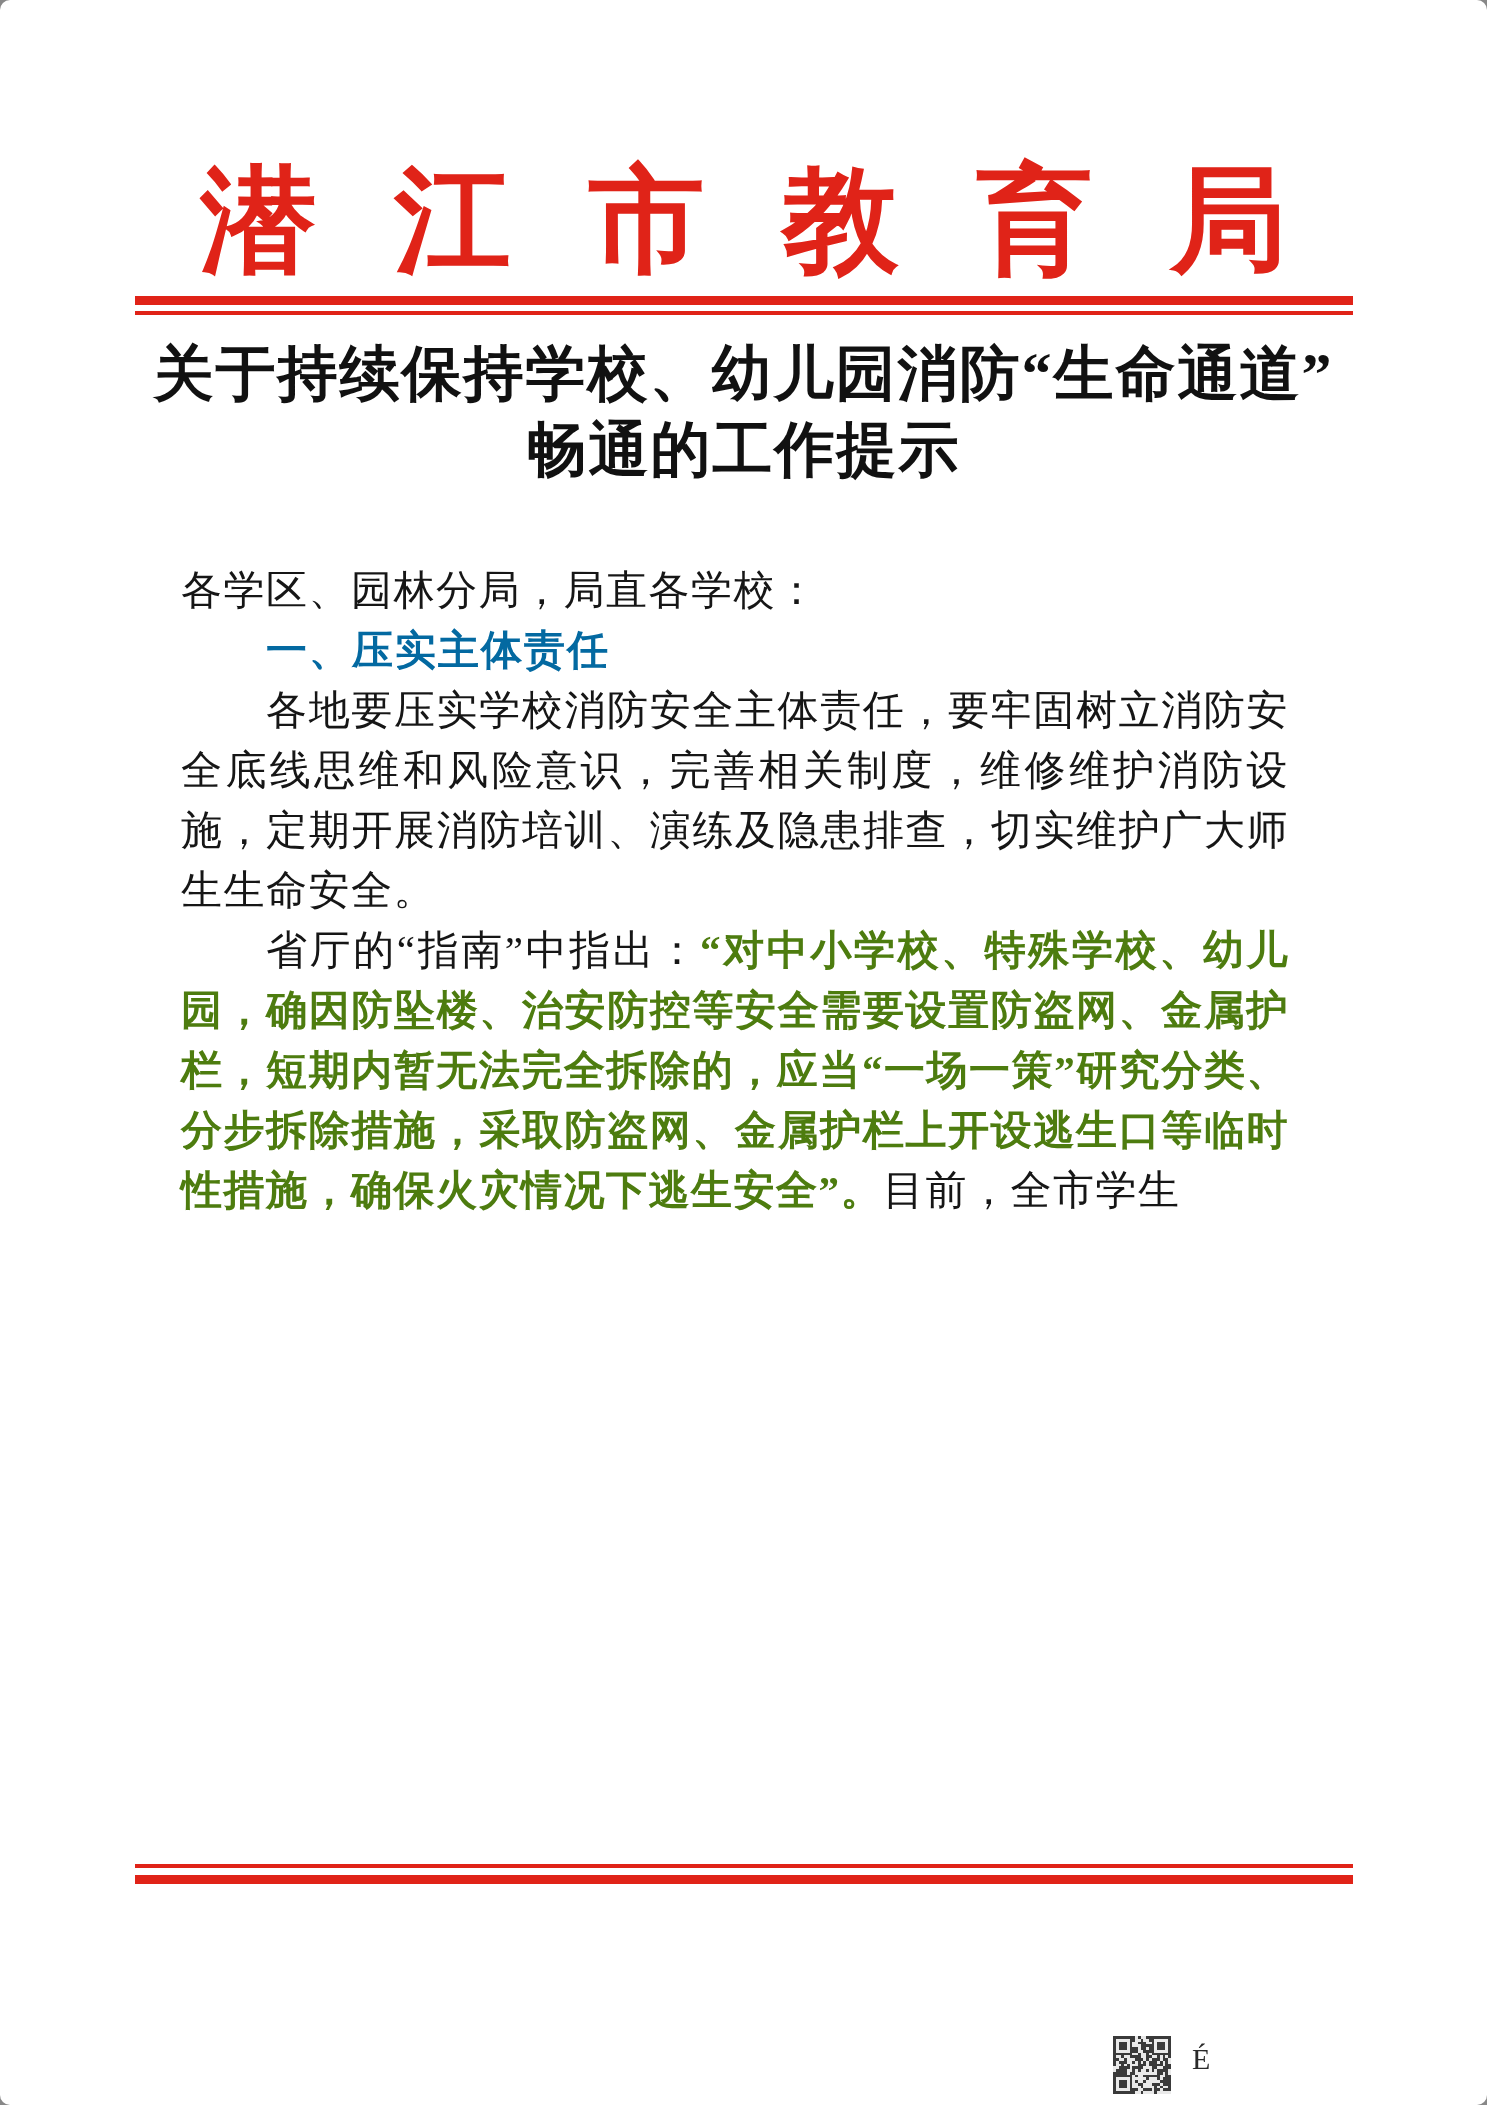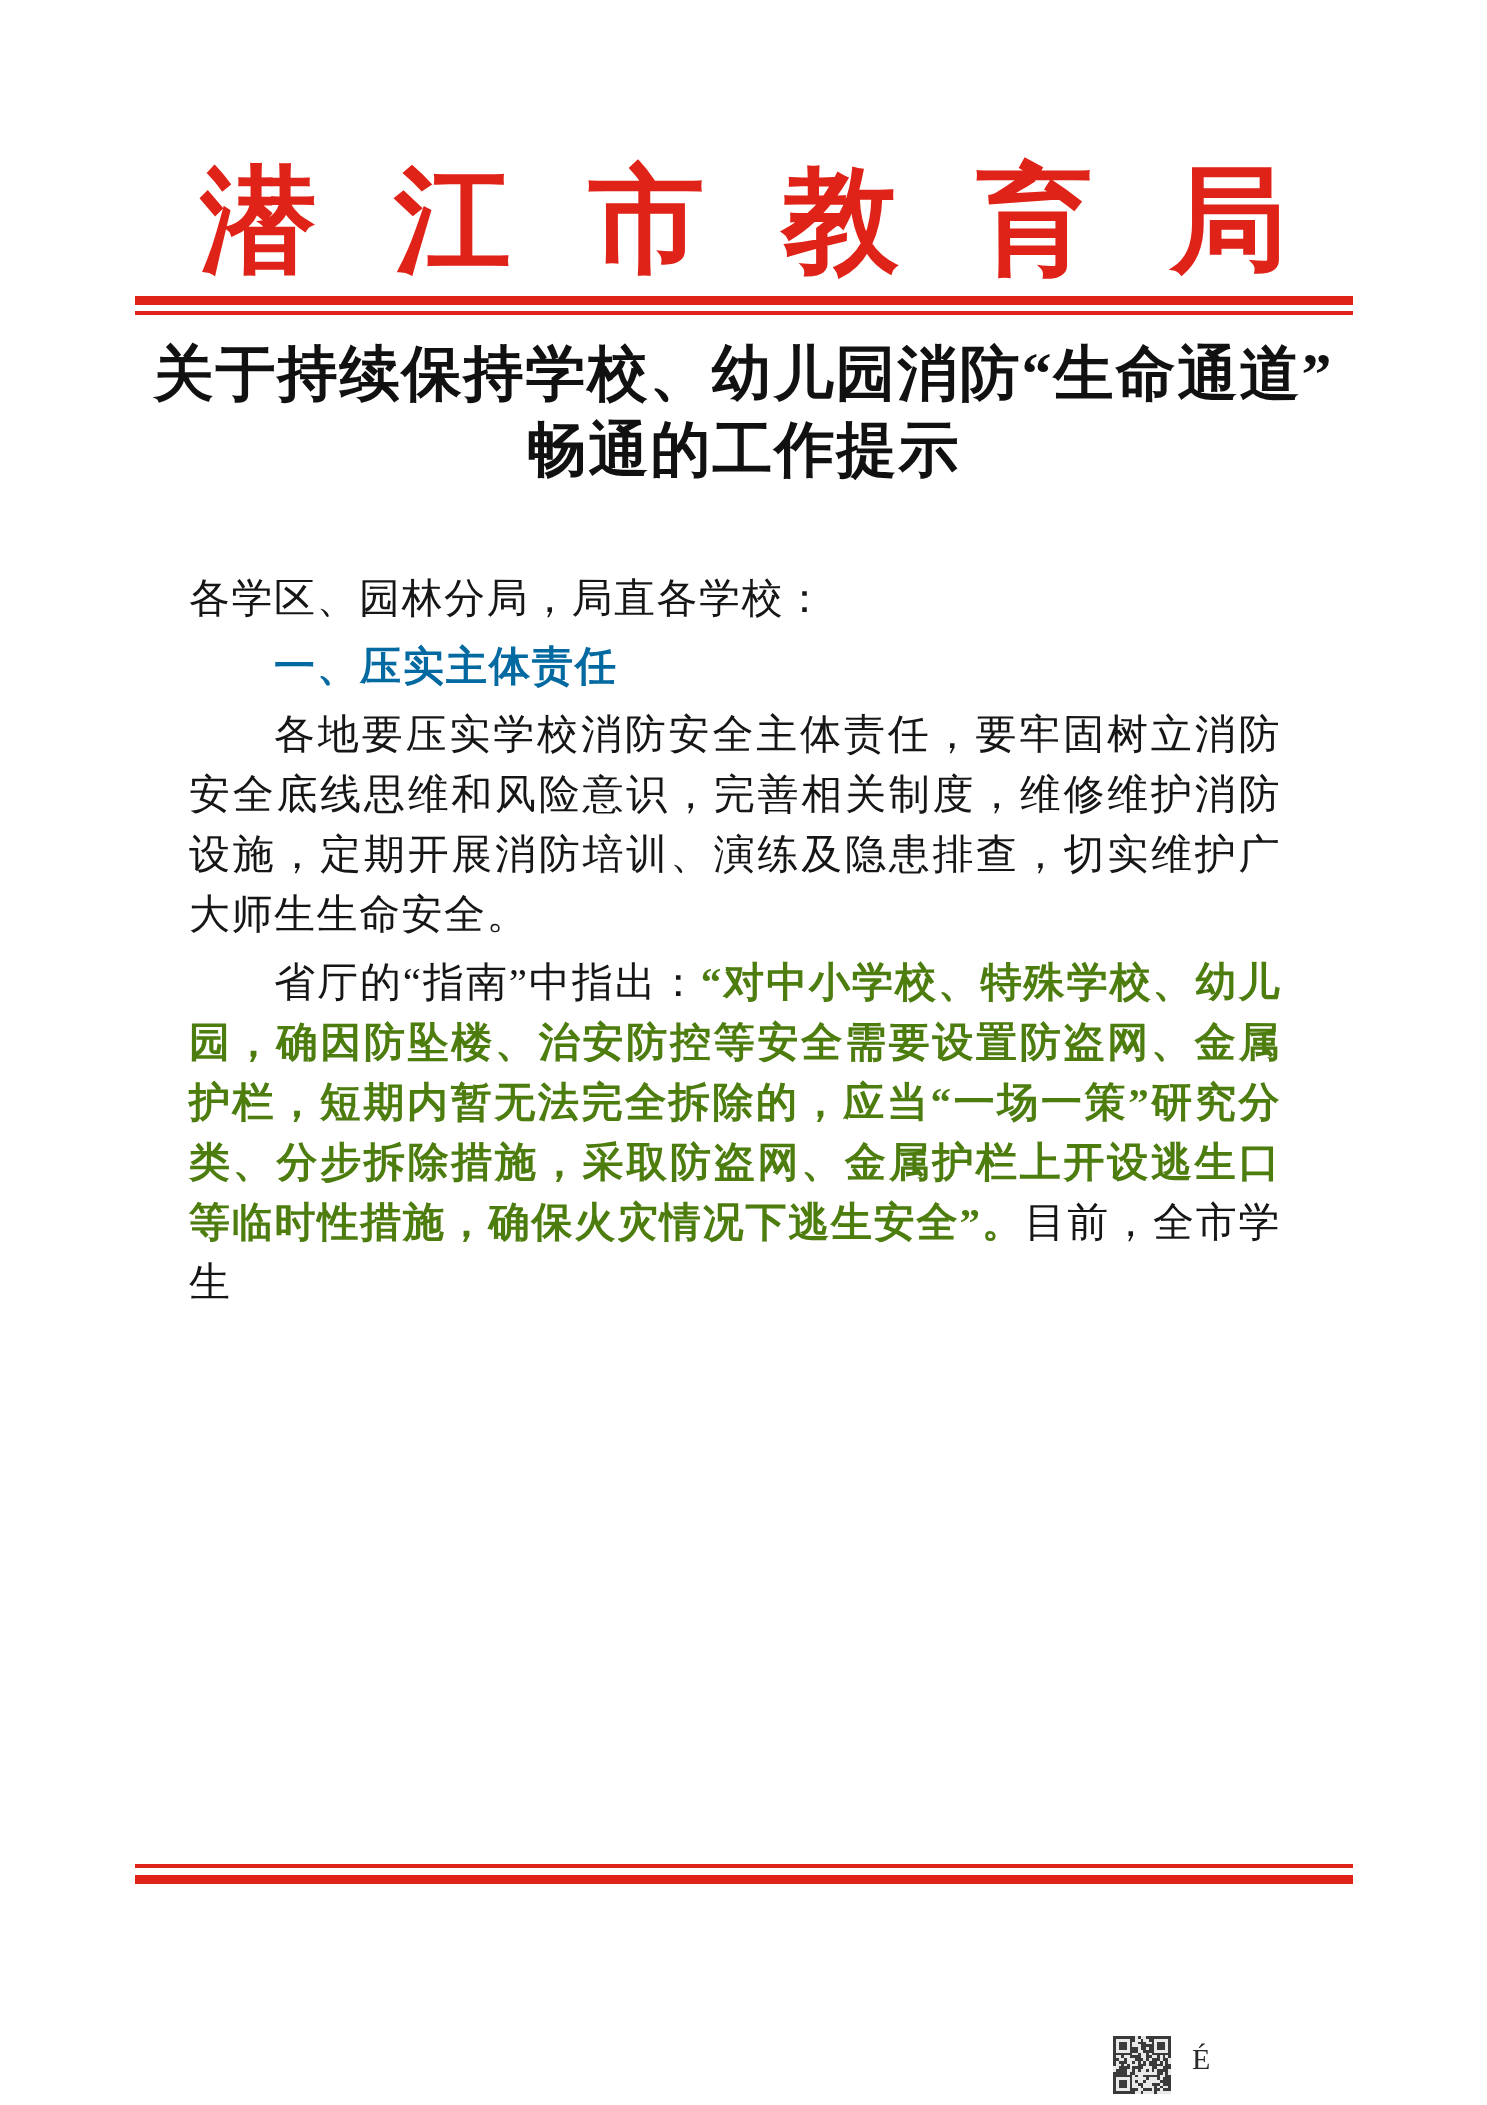--- a/index.html
+++ b/index.html
@@ -9,20 +9,21 @@
   }
   .page {
     position: relative;
     width: 1487px;
     height: 2105px;
     margin: 0 auto;
     background: #ffffff;
     overflow: hidden;
     font-family: "Liberation Serif", "DejaVu Serif", serif;
     color: var(--ink-black, #1d1d1d);
+    border-radius: 10px;
   }
 
   
   .agency-title {
     position: absolute;
     top: 158px;
     left: 0;
     width: 100%;
     text-align: center;
     font-size: 116px;
@@ -63,21 +64,21 @@
     position: absolute;
     top: 560px;
     left: 181px;
     width: 1108px;
     font-size: 41px;
     line-height: 60px;
     letter-spacing: 1.5px;
     text-align: justify;
     color: #161616;
   }
-  .body-block p { margin: 8px; }
+  .body-block p { margin: 0; }
   .indent { text-indent: 85px; }
   .section-heading {
     font-family: "Liberation Sans", "DejaVu Sans", sans-serif;
     font-weight: 700;
     text-indent: 85px;
     letter-spacing: 2px;
     color: #0369a1;
   }
   .seg-bold { font-weight: 700; color: #4d7c0f; }
 

